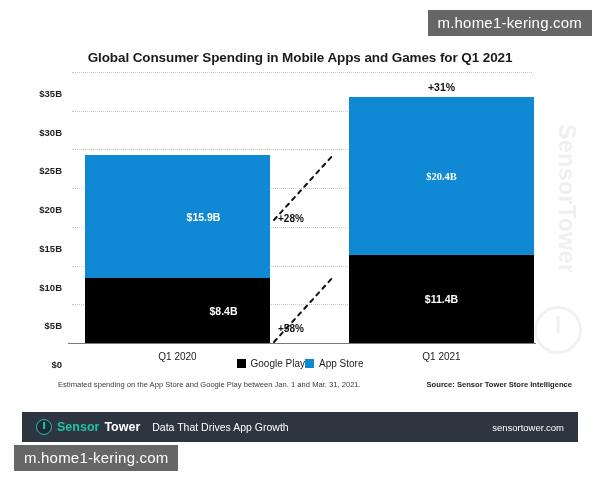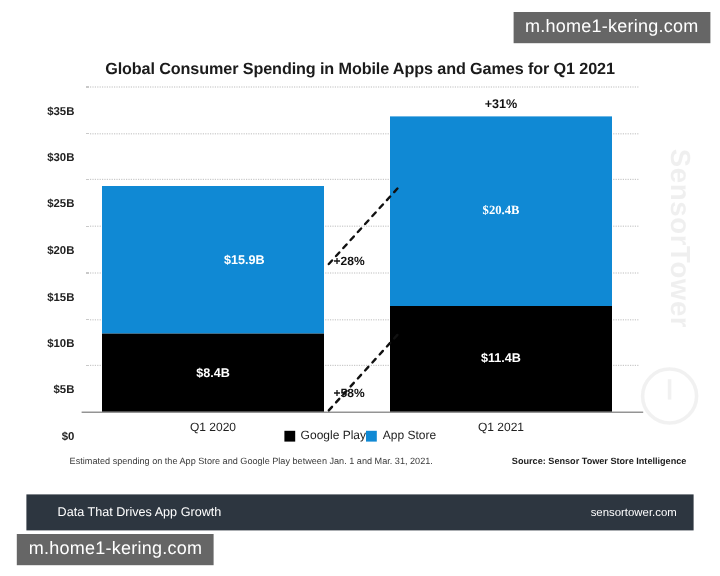--- a/index.html
+++ b/index.html
@@ -293,27 +293,27 @@
     <div class="gridline baseline" style="top:315px;"></div>
     <div class="ytick" style="top:315px;">$0</div>
 
     <div class="bar-group" style="left:75px; top:127px; width:185px; height:188px;">
 
       <div class="seg appstore" style="top:0px; height:123px;">
         <div class="seg-label" style="top:50%;padding-left:26px;">$15.9B</div>
       </div>
 
       <div class="seg google" style="top:123px; height:65px;">
-        <div class="seg-label" style="top:50%;">$8.4B</div>
+        <div class="seg-label" style="top:50%;padding-left:46px;">$8.4B</div>
       </div>
 
       <div class="xtick" style="top:196px;">Q1 2020</div>
     </div>
 
-    <div class="bar-group" style="left:315px; top:69px; width:185px; height:246px;">
+    <div class="bar-group" style="left:339px; top:69px; width:185px; height:246px;">
 
       <div class="total-label" style="top:-16px;">+31%</div>
 
       <div class="seg appstore" style="top:0px; height:158px;font-family:Liberation Serif, serif;">
         <div class="seg-label" style="top:50%;">$20.4B</div>
       </div>
 
       <div class="seg google" style="top:158px; height:88px;">
         <div class="seg-label" style="top:50%;">$11.4B</div>
       </div>
@@ -348,17 +348,22 @@
       <span>App Store</span>
     </div>
   </div>
 
   <div class="footnote">Estimated spending on the App Store and Google Play between Jan. 1 and Mar. 31, 2021.</div>
   <div class="source">Source: Sensor Tower Store Intelligence</div>
 
 </div>
 
 <div class="footer">
+  <div class="footer-logo">
+    <span class="logo-mark"></span>
+    <span class="logo-sensor">Sensor</span>
+      <span class="logo-tower">Tower</span>
+  </div>
   <div class="footer-tagline">Data That Drives App Growth</div>
   <div class="footer-url">sensortower.com</div>
 </div>
 
 <div class="watermark" id="wm-bottom">m.home1-kering.com</div>
 
 </body></html>

